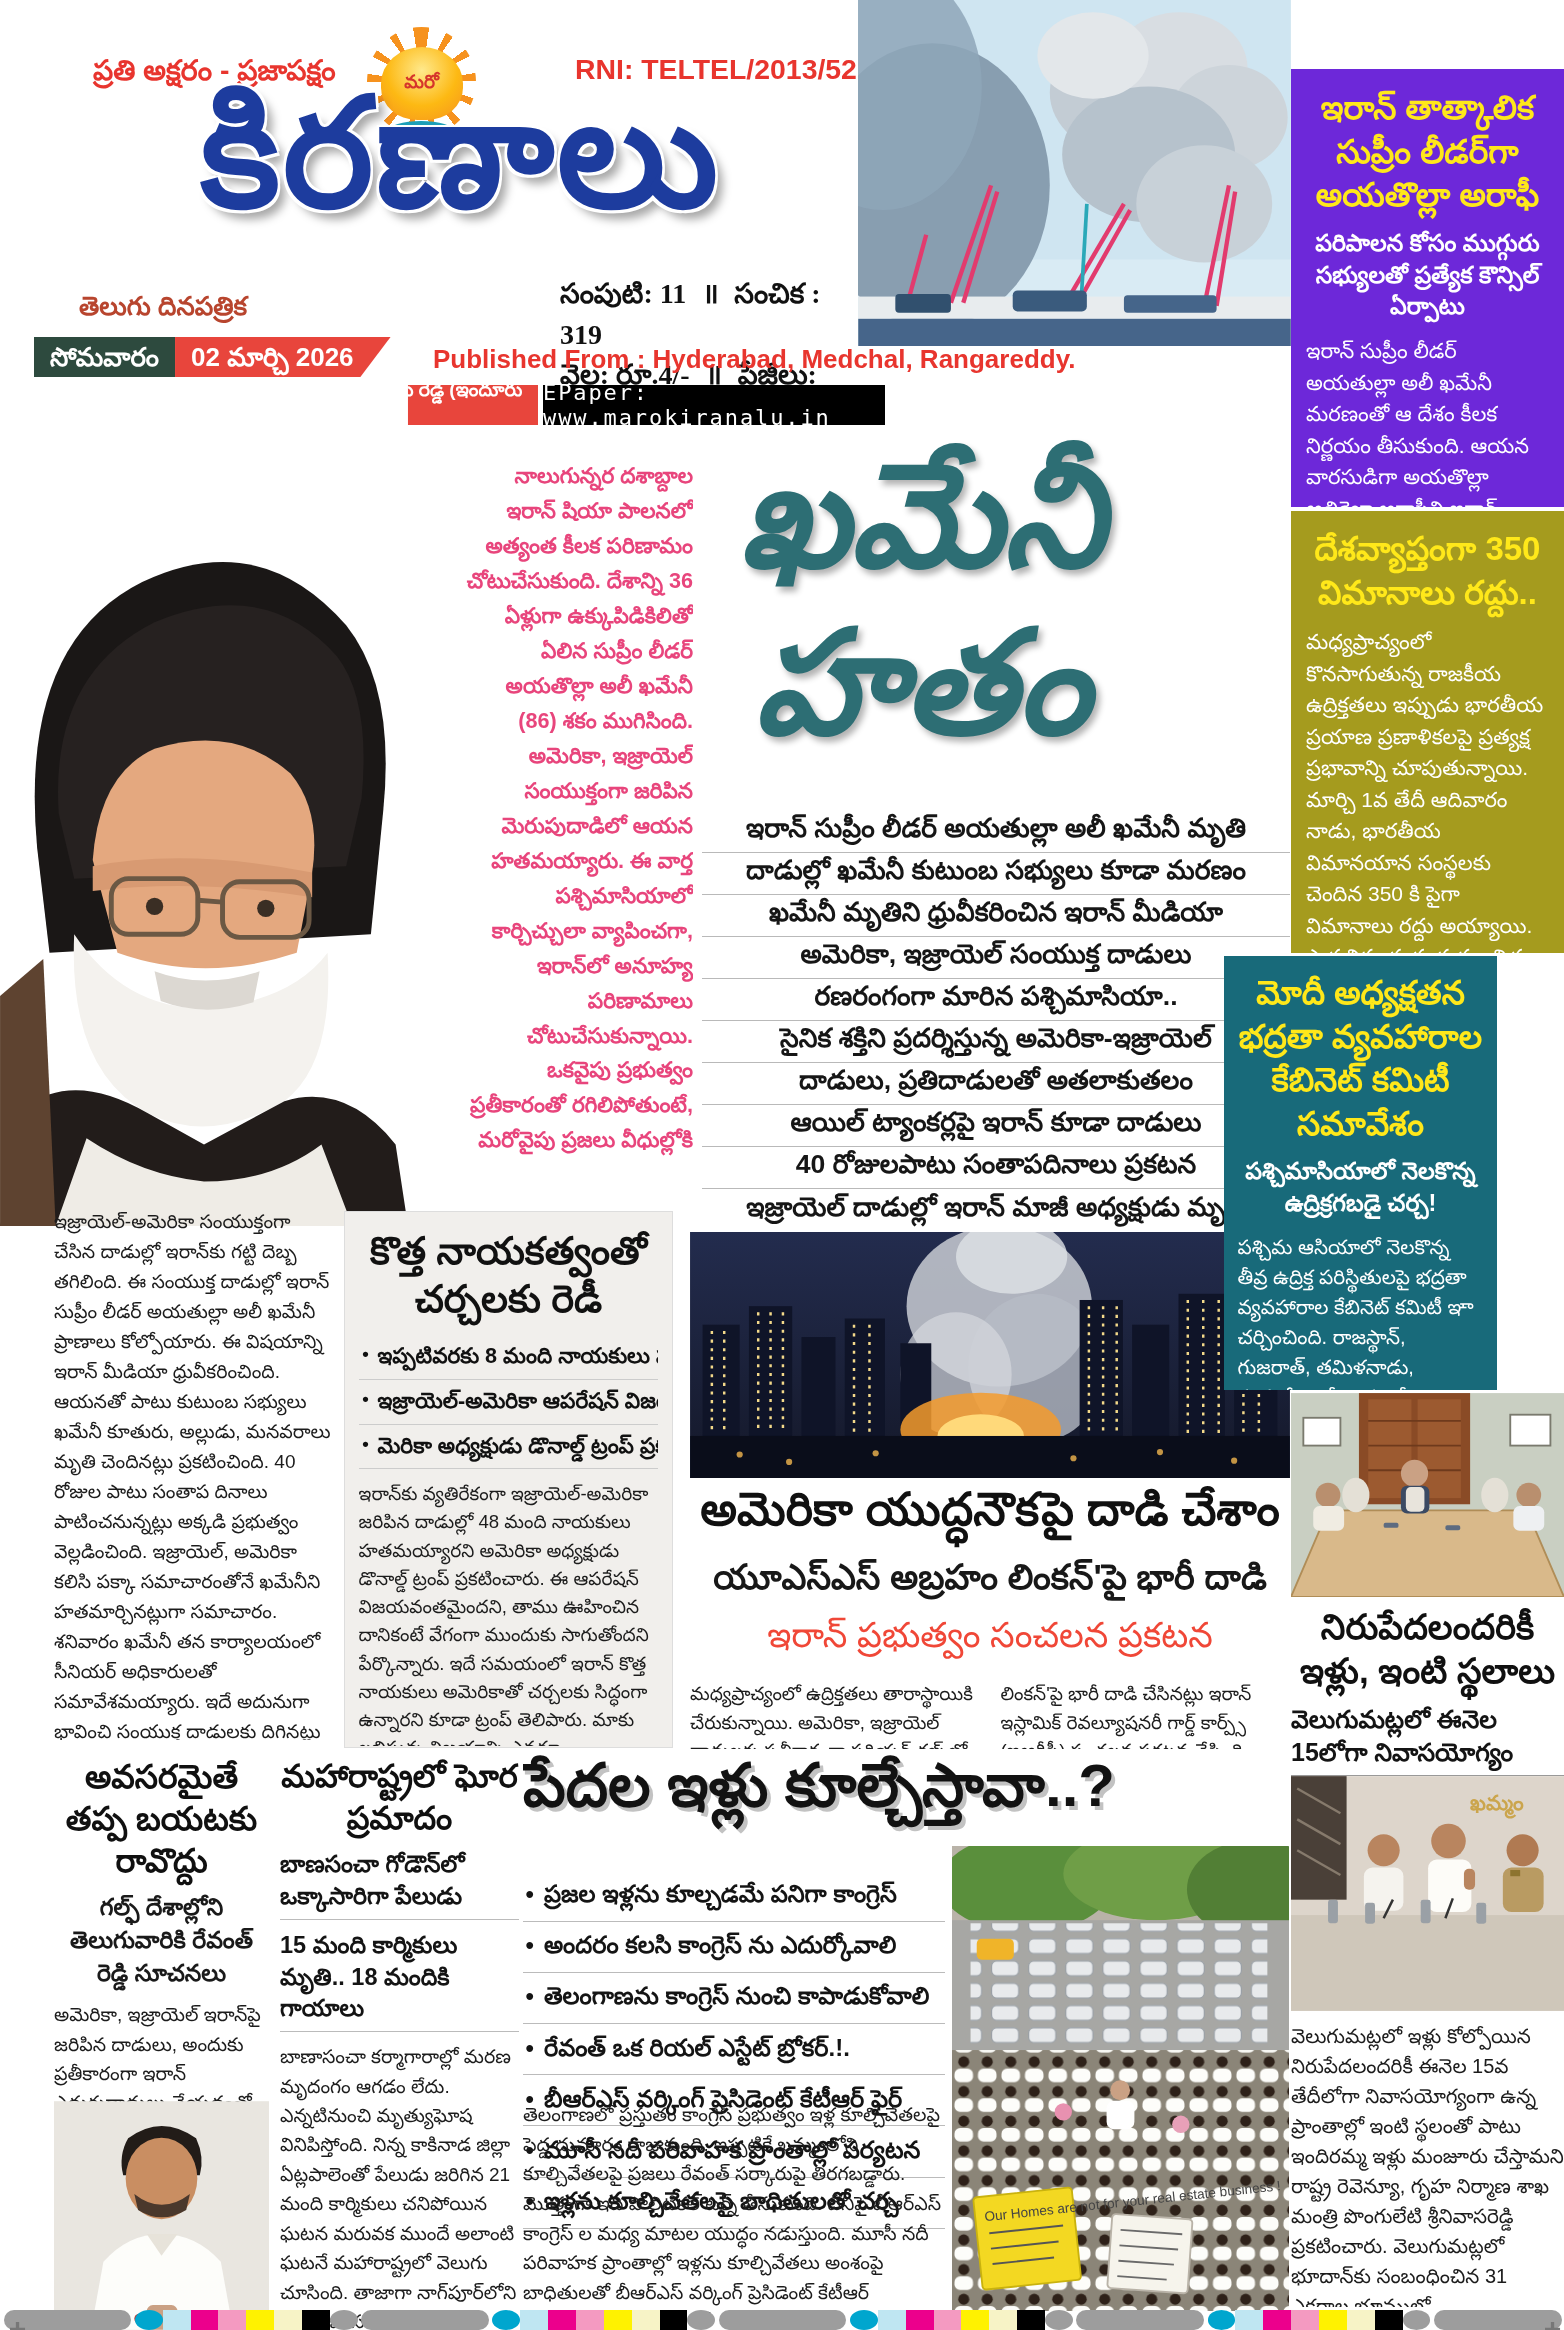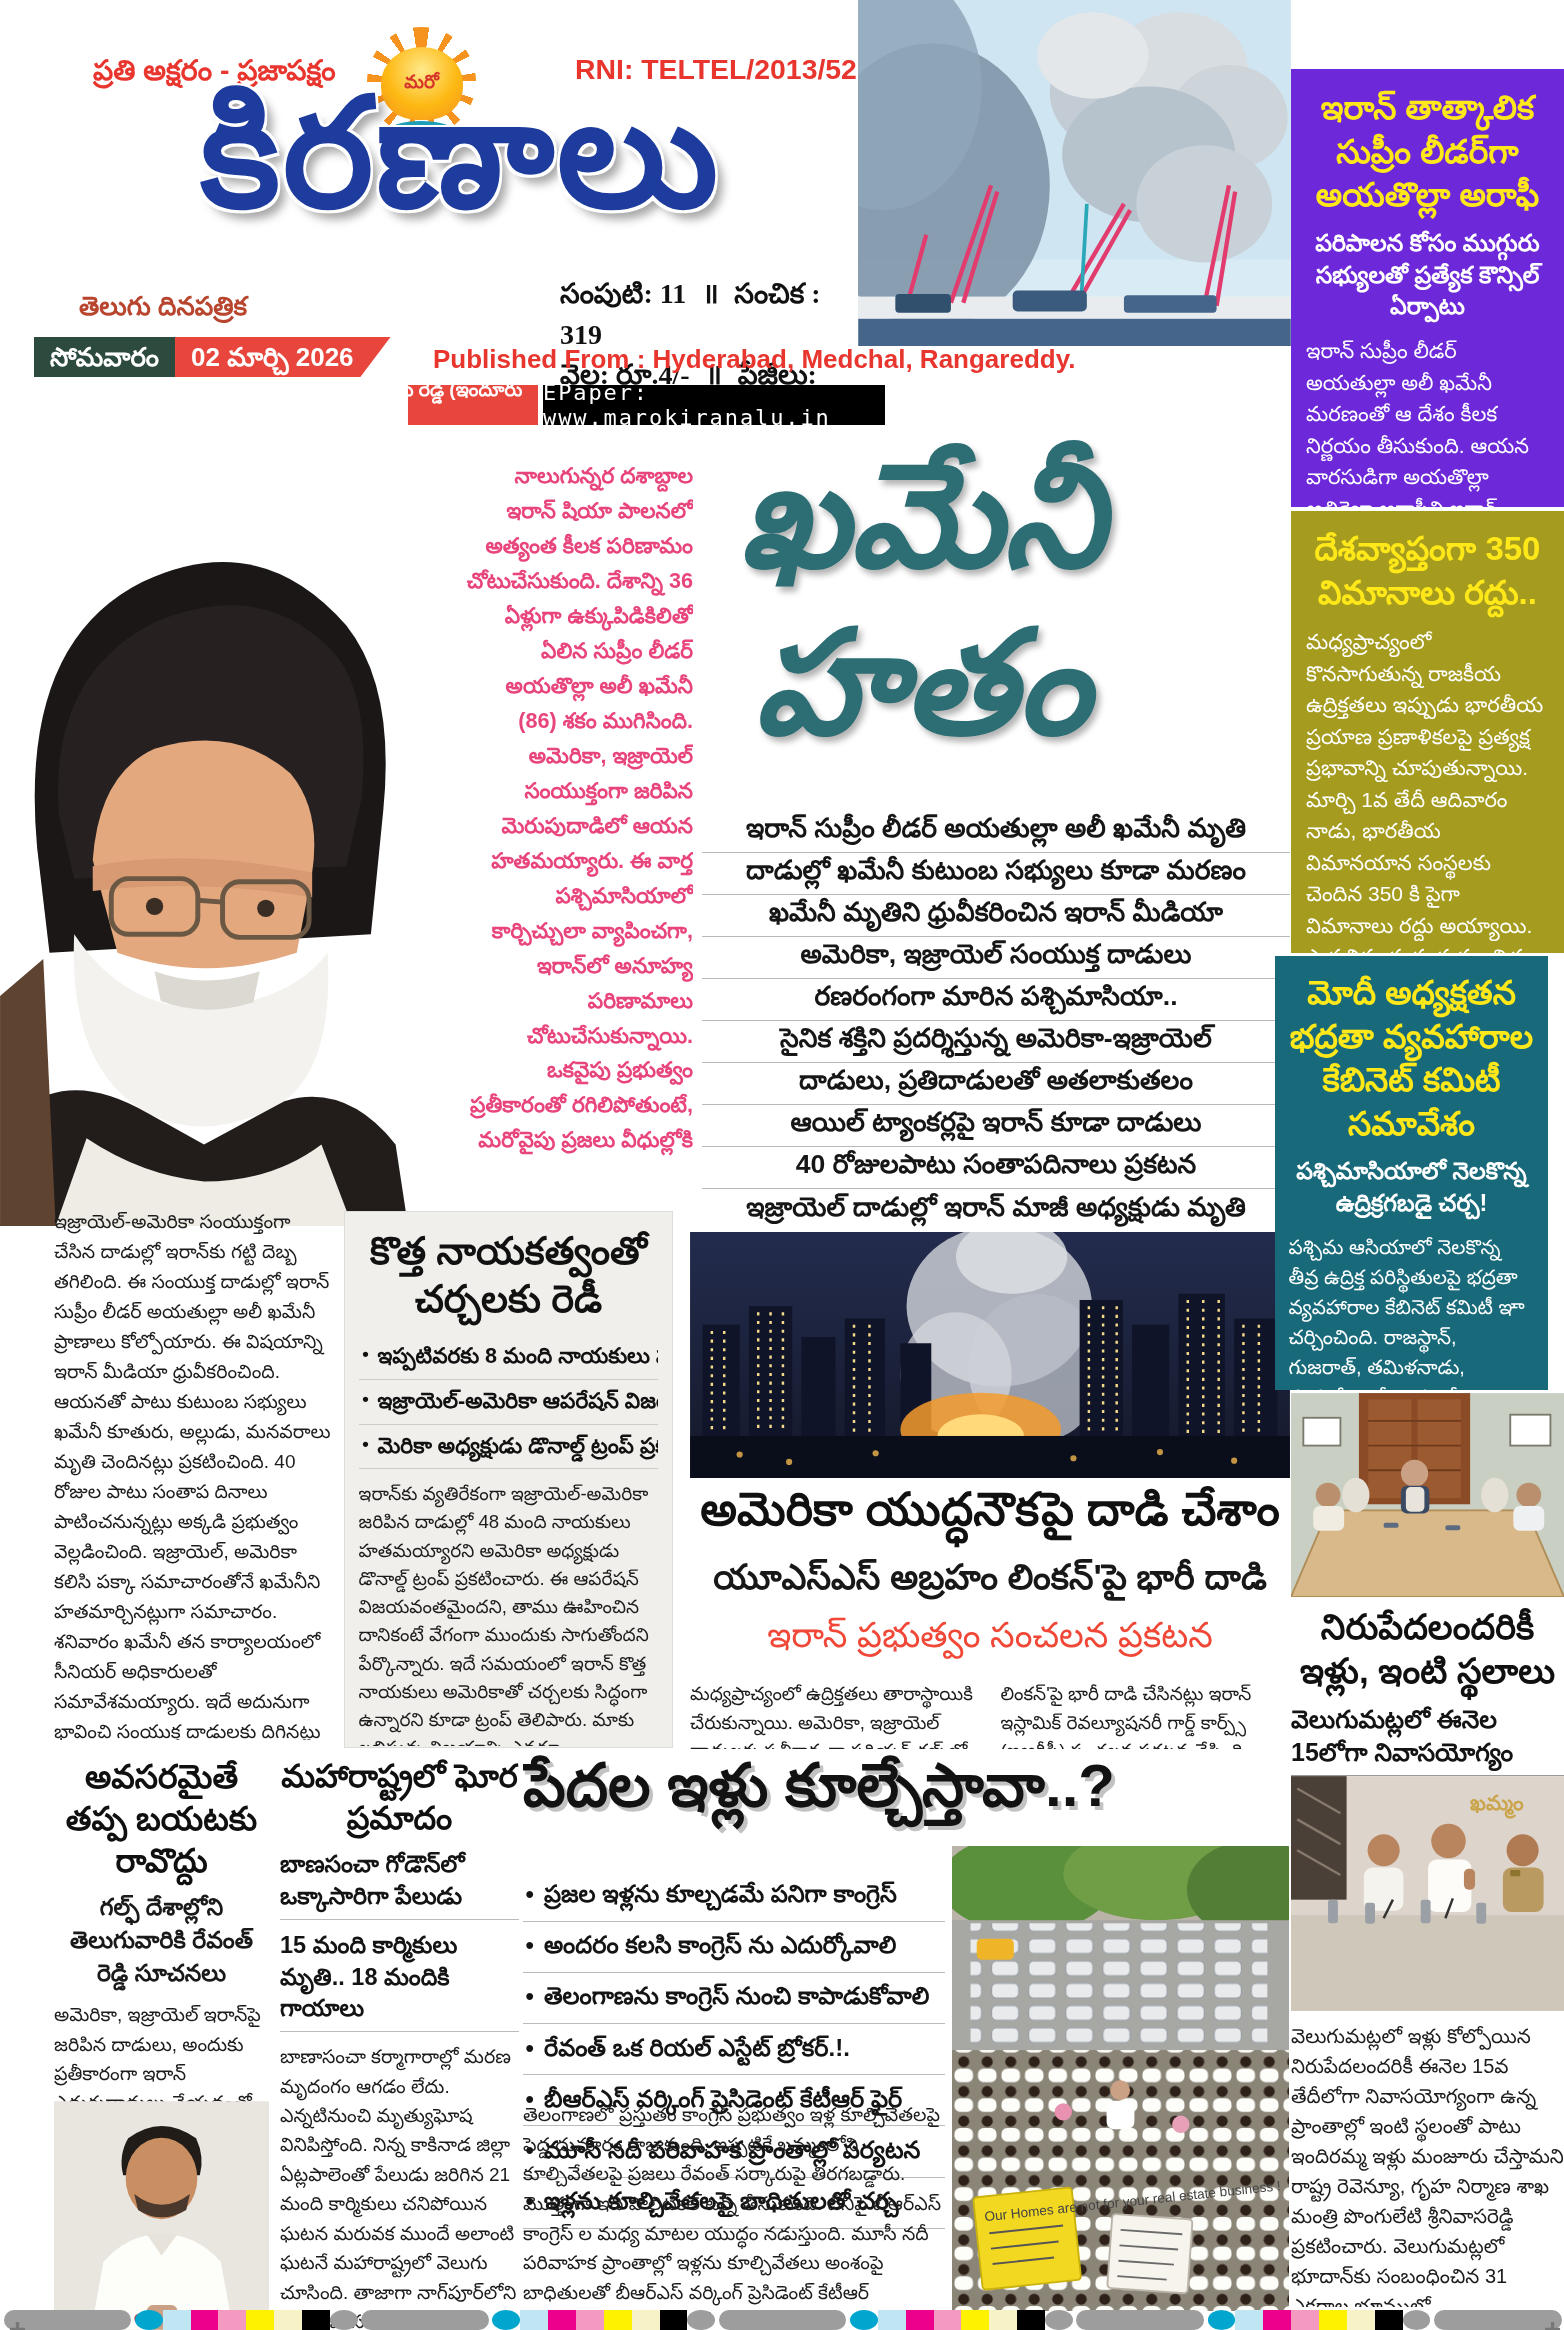--- a/index.html
+++ b/index.html
@@ -58,21 +58,21 @@
 
   .warship { left:690px; top:1482px; width:600px; height:267px; overflow:hidden; text-align:center; }
   .warship-title { font-size:46px; font-weight:800; color:#101010; }
   .warship-sub { font-size:35px; font-weight:bold; color:#181818; margin-top:10px; }
   .warship-red { font-size:35px; color:#f04737; margin-top:8.7px; }
   .warship-cols { display:flex; gap:21px; margin-top:16px; text-align:left; }
   .warship-cols > div { flex:1; font-size:18.6px; line-height:1.55; color:#1c1c1c; }
 
   .orange-box { left:1291px; top:69px; width:273px; height:438px; background:#6d28d9; padding:17.3px 15px; overflow:hidden; text-align:center; }
   .olive-box  { left:1291px; top:511px; width:273px; height:442px; background:#a59b1e; padding:16px 15px; overflow:hidden; text-align:center; }
-  .teal-box   { left:1275px; top:956px; width:273px; height:434px; background:#186a7a; padding:15px 13.6px; overflow:hidden; text-align:center; }
+  .teal-box   { left:1224px; top:956px; width:273px; height:434px; background:#186a7a; padding:15px 13.6px; overflow:hidden; text-align:center; }
   .box-title  { color:#ffe81a; font-weight:800; font-size:33px; line-height:1.32; }
   .box-sub    { color:#fff; font-weight:bold; font-size:23.5px; line-height:1.35; margin-top:11px; }
   .box-body   { color:#fff; font-size:21px; line-height:1.5; text-align:left; margin-top:12.4px; }
 
   
   .revanth { left:54px; top:1756px; width:215px; }
   .rv-title { font-size:33px; font-weight:800; text-align:center; color:#101010; line-height:1.28; }
   .rv-sub { font-size:23.5px; font-weight:bold; text-align:center; margin-top:8.7px; line-height:1.4; color:#1a1a1a; }
   .rv-body { font-size:19px; line-height:1.55; margin-top:10px; color:#1c1c1c; height:230px; overflow:hidden; }
 

